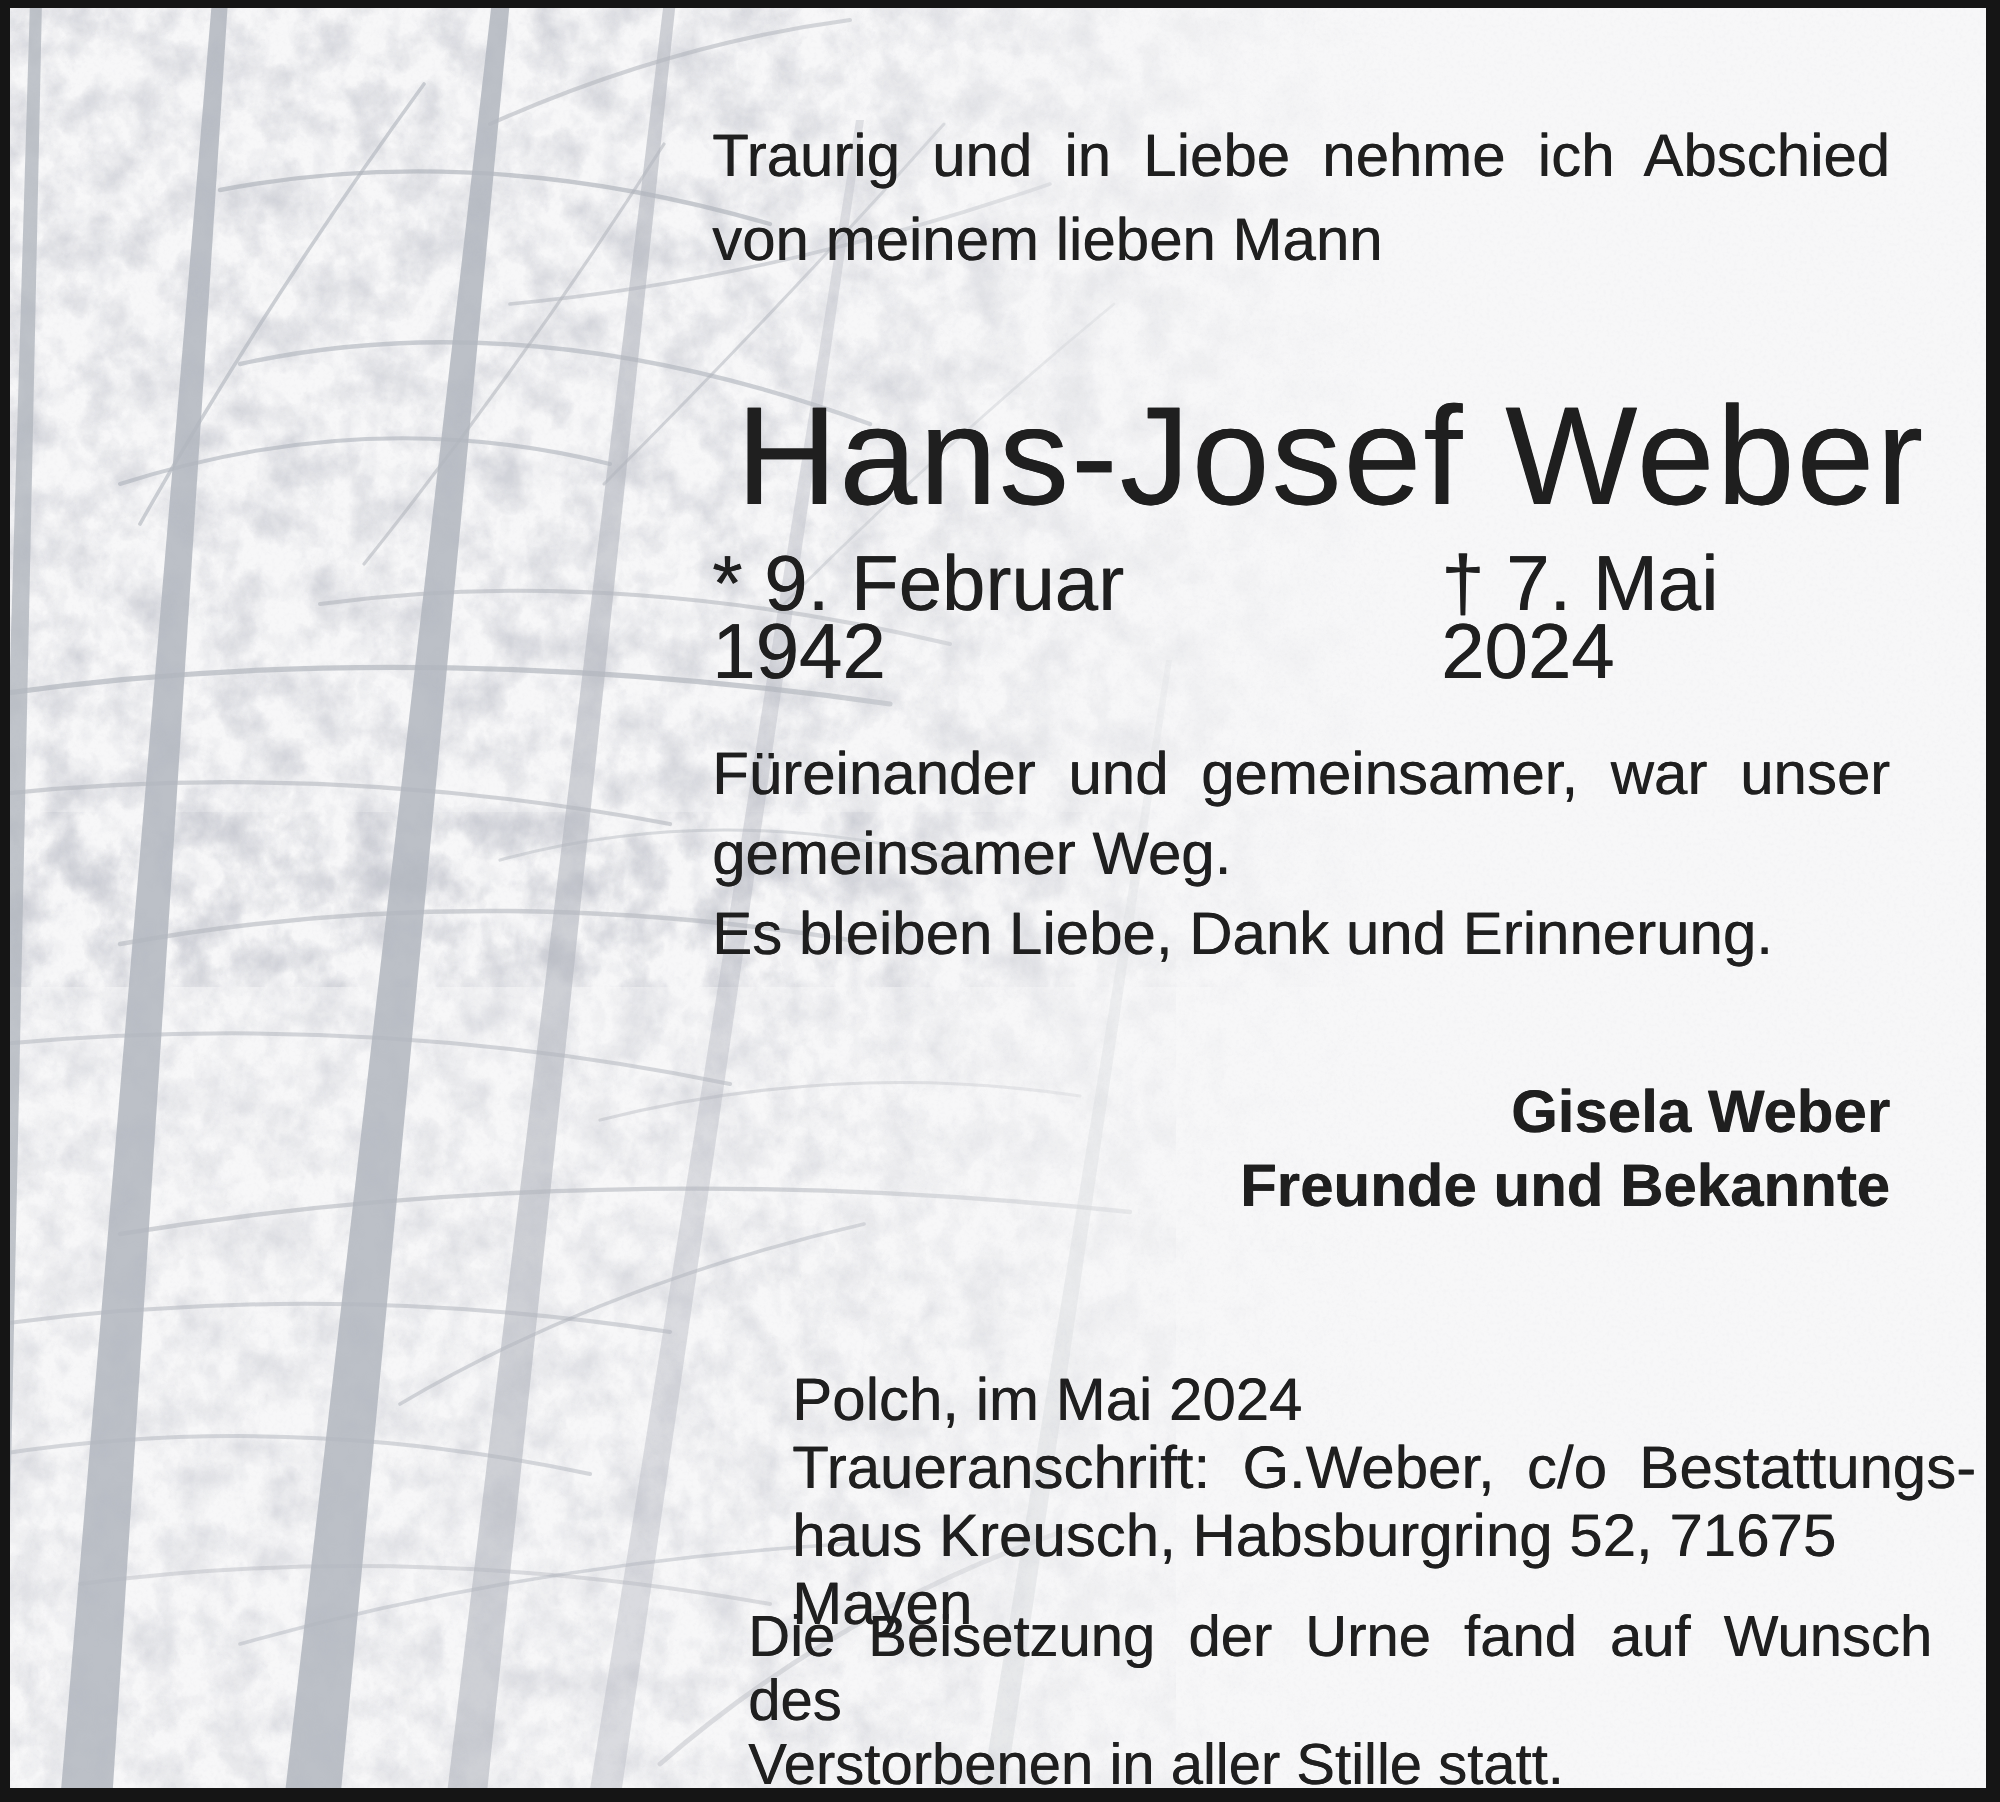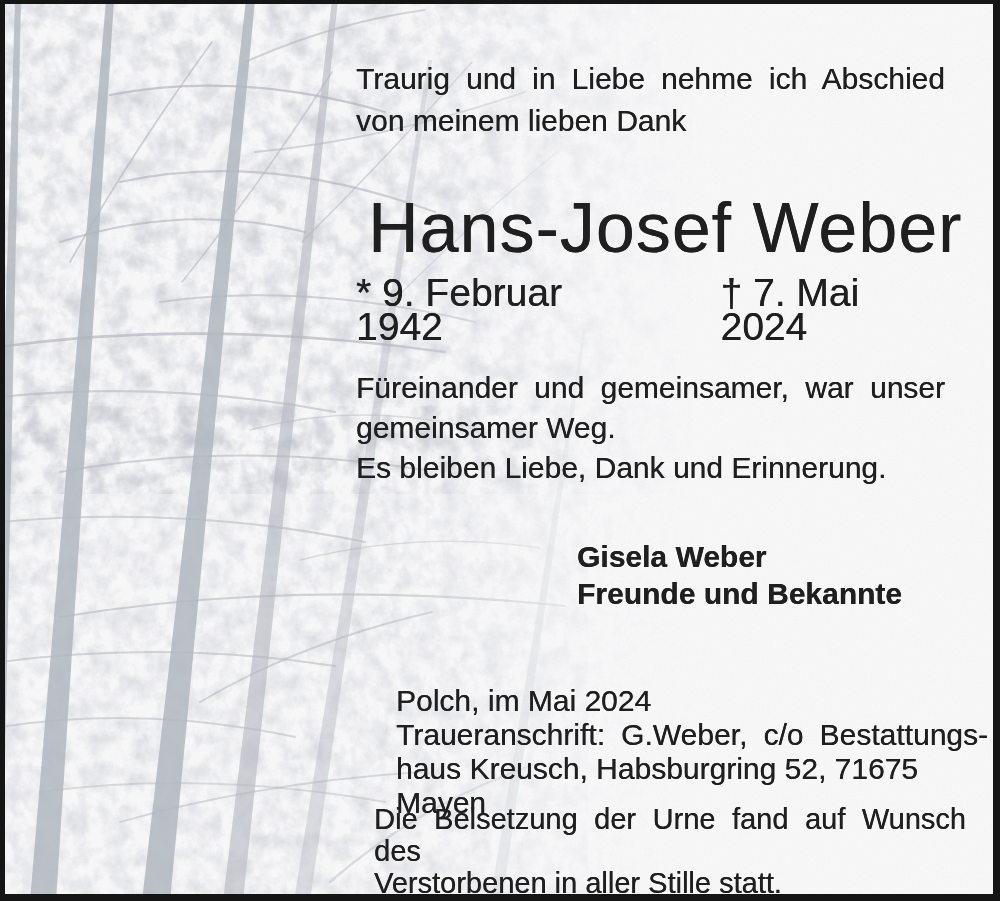--- a/index.html
+++ b/index.html
@@ -33,21 +33,21 @@
     text-shadow: 0.25px 0 0 currentColor;
   }
   .jl { text-align: justify; text-align-last: justify; }
   .intro   { left: 356px; top: 58px;  width: 589px; font-size: 30px; line-height: 42px; }
   .name    { left: 368px; top: 186px; width: 589px; font-size: 70px; line-height: 84px;
              text-align: center; letter-spacing: 1px; white-space: nowrap; }
   .dates   { left: 356px; top: 276px; width: 589px; font-size: 39px; line-height: 34px;
              display: flex; justify-content: center; gap: 76px; }
   .message { left: 356px; top: 368px; width: 589px; font-size: 30px; line-height: 40px; }
   .signs   { left: 577px; top: 538px; width: 368px; font-size: 30px; line-height: 37px;
-             font-weight: 700; }
+             font-weight: 700; text-align: right; }
   .footer  { left: 356px; top: 684px; width: 592px; font-size: 30px; line-height: 34px; margin-left: 40px; }
   .closing { left: 374px; top: 803px; width: 592px; font-size: 29px; line-height: 32px; }
 </style>
 </head>
 <body>
 
 <div class="page">
 
   <svg class="trees" viewBox="0 0 1000 901" xmlns="http://www.w3.org/2000/svg" aria-hidden="true">
     <defs>
@@ -116,21 +116,21 @@
         <path d="M246 0 L255 0 L170 901 L142 901 Z" opacity="0.85"></path>
         <path d="M332 0 L338 0 L243 901 L223 901 Z" opacity="0.6"></path>
         <path d="M428 60 L432 60 L310 901 L294 901 Z" opacity="0.42"></path>
         <path d="M583 330 L586 330 L502 901 L490 901 Z" opacity="0.35"></path>
       </g>
     </g>
   </svg>
 
   <div class="copy intro">
     <div class="jl">Traurig und in Liebe nehme ich Abschied</div>
-    <div>von meinem lieben Dank</div>
+    <div>von meinem lieben Mann</div>
   </div>
 
   <div class="copy name">Hans-Josef Weber</div>
 
   <div class="copy dates">
     <span>* 9. Februar 1942</span>
     <span>† 7. Mai 2024</span>
   </div>
 
   <div class="copy message">

